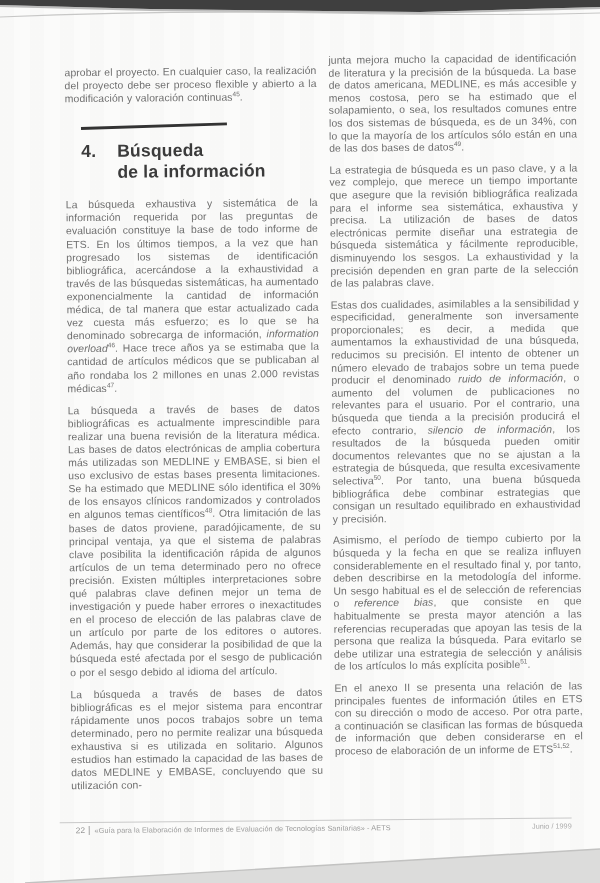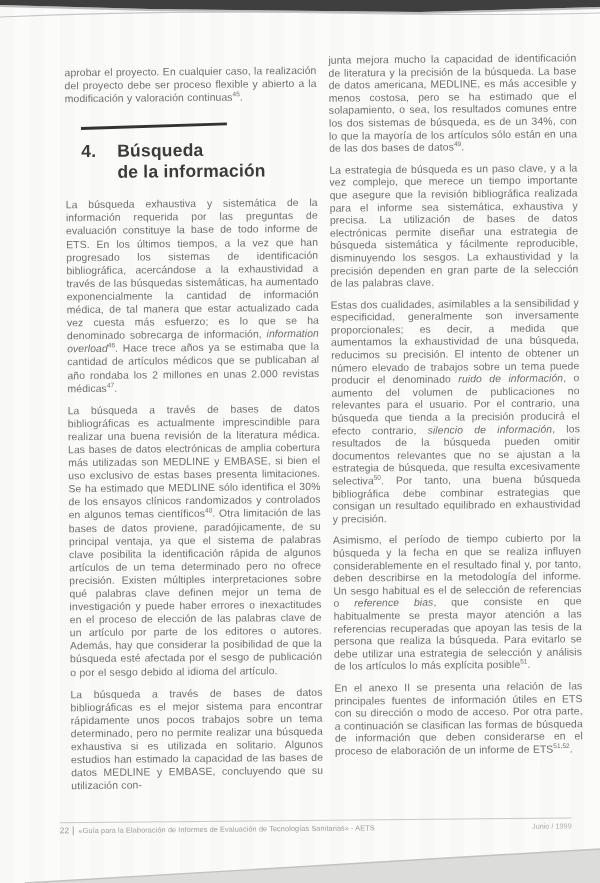--- a/index.html
+++ b/index.html
@@ -30,21 +30,21 @@
     transform-origin:left center;margin-bottom:11px;}
   .heading-row{display:flex;color:#3b3b3b;font-weight:bold;font-size:17.5px;
     line-height:21px;letter-spacing:0.2px;}
   .heading-num{width:36px;flex:0 0 36px;}
   .heading-lines span{display:block;}
   .footer{
     position:absolute;left:56px;top:820px;width:512px;
     border-top:1px solid #c9c9c9;padding-top:3px;
     display:flex;align-items:center;font-size:7.3px;color:#9a9a9a;
   }
-  .footer-pagenum{font-size:8.2px;color:#888;letter-spacing:0.3px;}
+  .footer-pagenum{font-size:8.2px;color:#888;letter-spacing:0.3px;margin-left:16px;}
   .footer-bar{display:inline-block;width:1px;height:9px;background:#a6a6a6;margin:0 5px 0 3px;}
   .footer-left{letter-spacing:0.1px;}
   .footer-right{margin-left:auto;color:#ababab;text-align:right;}
 </style>
 </head>
 <body>
 
 <div class="page">
 
   <svg class="edge-svg edge-top" width="600" height="26" viewBox="0 0 600 26">

